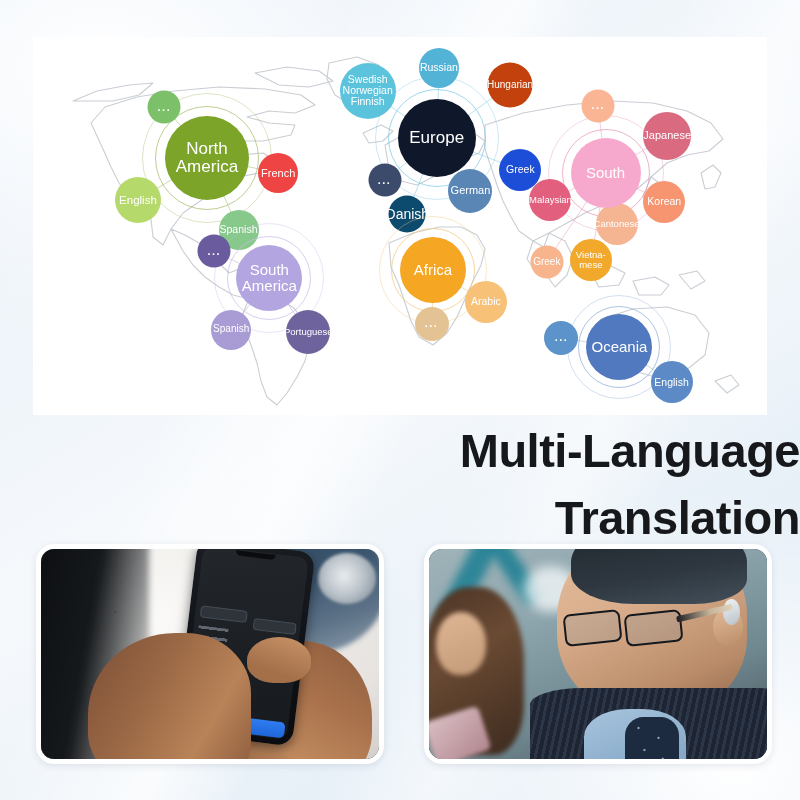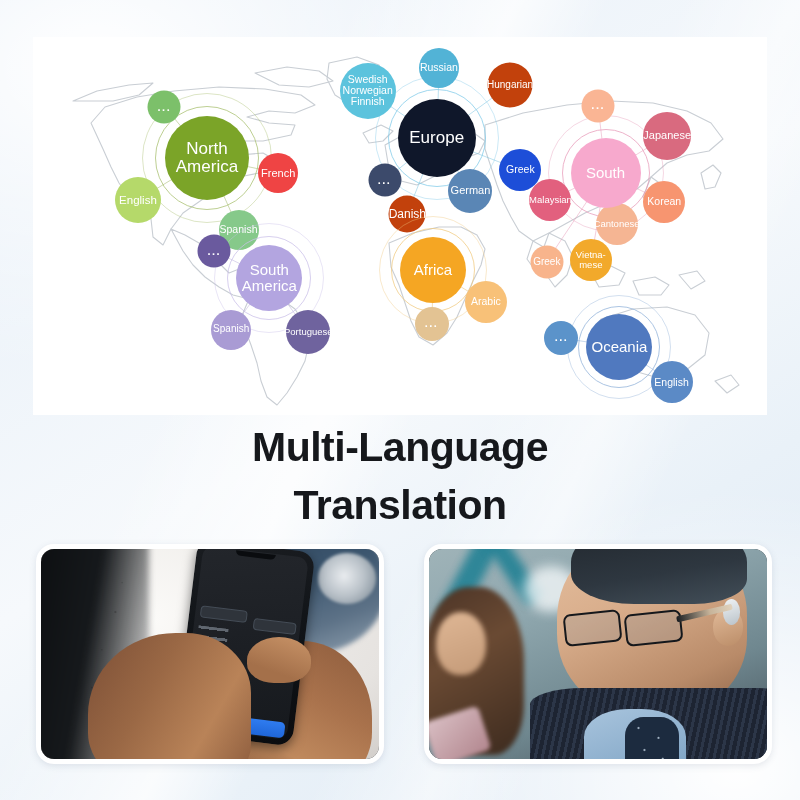--- a/index.html
+++ b/index.html
@@ -64,24 +64,24 @@
     background: transparent;
   }
 
   
   .conn { position: absolute; inset: 0; overflow: visible; }
 
   
   .title {
     position: absolute;
     left: 0; right: 0; top: 418px;
-    text-align: center;
+    text-align: right;
     color: #16181c;
     font-weight: 700;
-    font-size: 41px;
+    font-size: 47px;
     letter-spacing: -0.5px;
     line-height: 1.42;
   }
   .title .l2 { display: block; }
 
   
   .photo {
     position: absolute;
     top: 544px;
     width: 348px; height: 220px;
@@ -372,21 +372,21 @@
         <div class="ring" style="left: 55%; top: 26.7%; width: 98px; height: 98px; border-color: rgb(127, 201, 232); opacity: 0.75;"></div>
         <div class="ring" style="left: 55%; top: 26.7%; width: 124px; height: 124px; border-color: rgb(127, 201, 232); opacity: 0.4;"></div>
         <div class="bub" style="left: 45.6%; top: 14.2%; width: 56px; height: 56px; background: rgb(92, 195, 221); font-size: 10.5px;">Swedish
 Norwegian
 Finnish</div>
         <div class="bub" style="left: 55.3%; top: 8.2%; width: 40px; height: 40px; background: rgb(82, 179, 214); font-size: 10.5px;">Russian</div>
         <div class="bub" style="left: 65%; top: 12.6%; width: 45px; height: 45px; background: #c2410c; font-size: 10px;">Hungarian</div>
         <div class="bub" style="left: 66.4%; top: 35.1%; width: 42px; height: 42px; background: #1d4ed8; font-size: 10.5px;">Greek</div>
         <div class="bub" style="left: 59.6%; top: 40.8%; width: 44px; height: 44px; background: rgb(90, 134, 181); font-size: 11px;">German</div>
         <div class="bub dots" style="left: 47.9%; top: 37.8%; width: 33px; height: 33px; background: rgb(60, 74, 107); font-size: 11px;">...</div>
-        <div class="bub" style="left: 51%; top: 46.8%; width: 37px; height: 37px; background: #c2410c; font-size: 12px;">Danish</div>
+        <div class="bub" style="left: 51%; top: 46.8%; width: 37px; height: 37px; background: #0c4a6e; font-size: 14px;">Danish</div>
         <div class="bub" style="left: 55%; top: 26.7%; width: 78px; height: 78px; background: #0f172a; font-size: 17px;">Europe</div>
         <div class="ring" style="left: 78%; top: 35.9%; width: 88px; height: 88px; border-color: rgb(231, 154, 184); opacity: 0.75;"></div>
         <div class="ring" style="left: 78%; top: 35.9%; width: 116px; height: 116px; border-color: rgb(231, 154, 184); opacity: 0.4;"></div>
         <div class="bub dots" style="left: 77%; top: 18.2%; width: 33px; height: 33px; background: rgb(250, 181, 148); font-size: 11px;">...</div>
         <div class="bub" style="left: 86.4%; top: 26.1%; width: 48px; height: 48px; background: rgb(217, 106, 127); font-size: 11px;">Japanese</div>
         <div class="bub" style="left: 86%; top: 43.6%; width: 42px; height: 42px; background: rgb(247, 149, 112); font-size: 10.5px;">Korean</div>
         <div class="bub" style="left: 79.5%; top: 49.5%; width: 42px; height: 42px; background: rgb(245, 181, 147); font-size: 9.5px;">Cantonese</div>
         <div class="bub" style="left: 70.5%; top: 43.1%; width: 42px; height: 42px; background: rgb(226, 96, 126); font-size: 9.5px;">Malaysian</div>
         <div class="bub" style="left: 70%; top: 59.4%; width: 33px; height: 33px; background: rgb(248, 180, 140); font-size: 10px;">Greek</div>
         <div class="bub" style="left: 76%; top: 59%; width: 42px; height: 42px; background: rgb(242, 169, 43); font-size: 9.5px;">Vietna-

